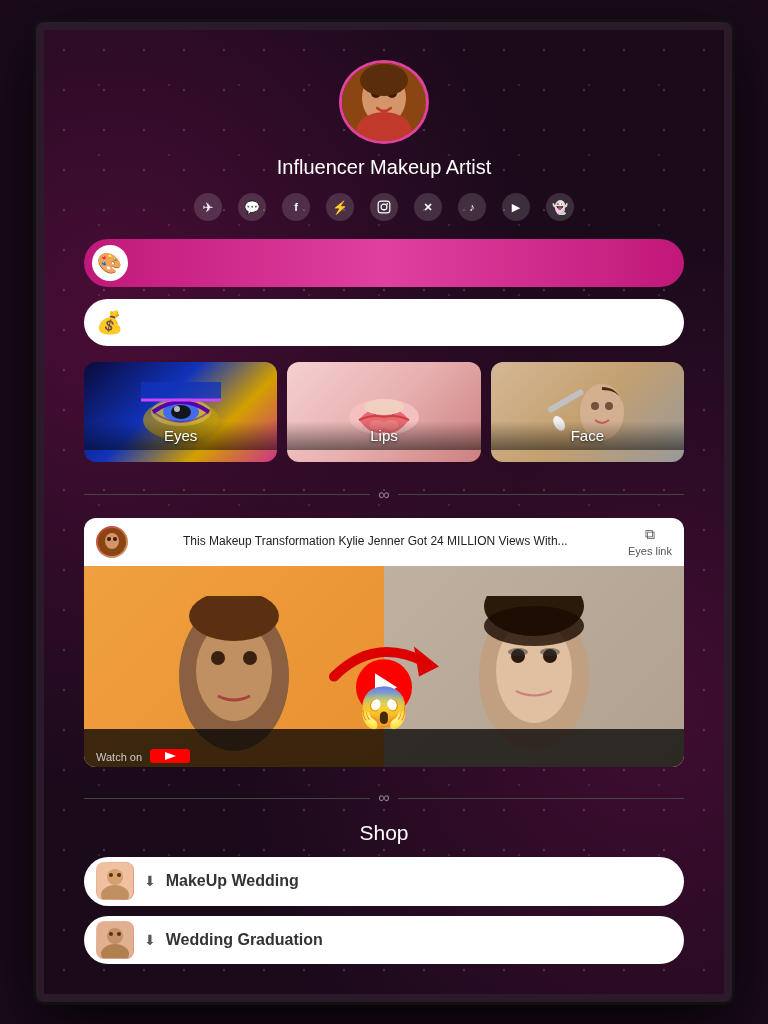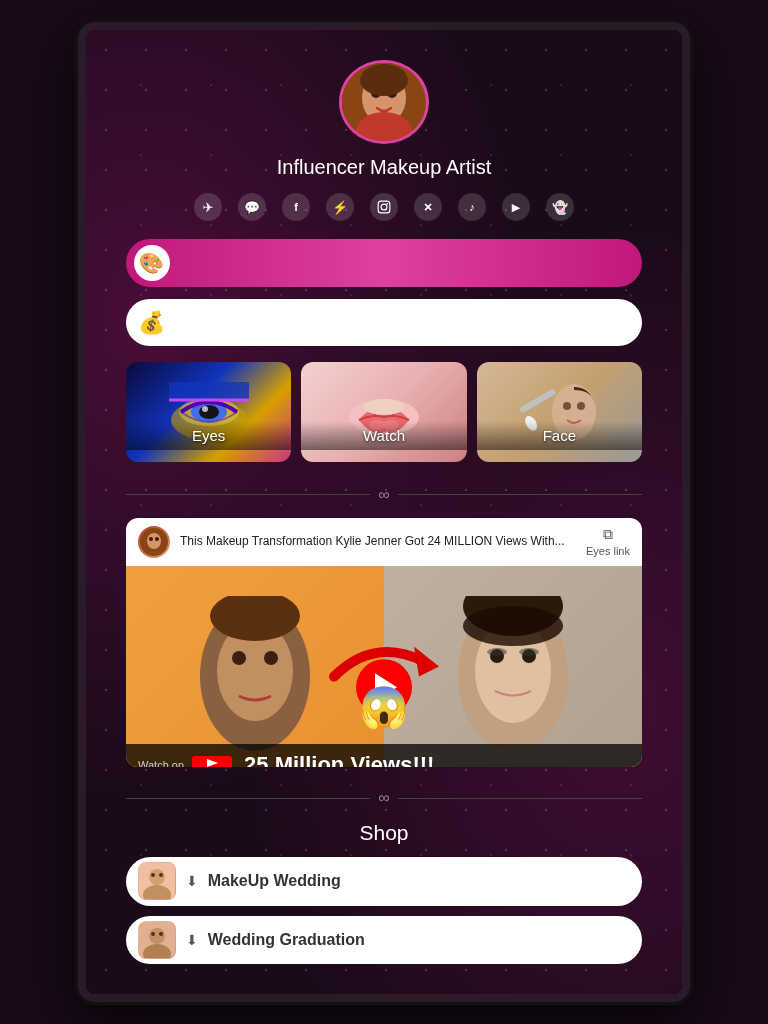--- a/index.html
+++ b/index.html
@@ -9,24 +9,24 @@
       height: 1024px;
       background: #1a0a1a;
       display: flex;
       align-items: center;
       justify-content: center;
       font-family: -apple-system, BlinkMacSystemFont, 'Segoe UI', sans-serif;
       overflow: hidden;
     }
 
     .tablet-frame {
-      width: 612px;
+      width: 696px;
       height: 980px;
       background: #000000;
-      border-radius: 17px;
+      border-radius: 8px;
       border: 8px solid #2a1a2a;
       box-shadow: 0 0 0 3px #111, 0 20px 60px rgba(0,0,0,0.8);
       overflow: hidden;
       position: relative;
     }
 
     .tablet-bg {
       position: absolute;
       inset: 0;
       background: radial-gradient(ellipse at 10% 30%, rgba(180,20,120,0.3) 0%, transparent 50%),
@@ -274,20 +274,21 @@
       justify-content: center;
       font-size: 16px;
       flex-shrink: 0;
     }
 
     .video-title-text {
       font-size: 12px;
       color: #222;
       flex: 1;
       line-height: 1.3;
+      margin-left: 45px;
     }
 
     .copy-link {
       font-size: 11px;
       color: #555;
       display: flex;
       flex-direction: column;
       align-items: center;
       gap: 2px;
     }
@@ -363,21 +364,21 @@
       font-size: 40px;
       z-index: 4;
     }
 
     .video-bottom-bar {
       position: absolute;
       bottom: 0;
       left: 0;
       right: 0;
       background: rgba(0,0,0,0.75);
-      padding: 8px 12px;
+      padding: 20px 12px;
       display: flex;
       align-items: center;
       gap: 8px;
     }
 
     .watch-on {
       font-size: 11px;
       color: #ccc;
     }
 
@@ -515,21 +516,21 @@
           <svg width="80" height="60" viewBox="0 0 80 60">
             <ellipse cx="40" cy="35" rx="35" ry="18" fill="#f5c0c0"></ellipse>
             <path d="M15 38 Q28 22 40 28 Q52 22 65 38 Q52 55 40 50 Q28 55 15 38Z" fill="#e8696e"></path>
             <path d="M15 38 Q28 32 40 35 Q52 32 65 38" fill="none" stroke="#cc4044" stroke-width="2"></path>
             <ellipse cx="33" cy="43" rx="8" ry="5" fill="#f09090" opacity="0.5"></ellipse>
             <ellipse cx="47" cy="43" rx="8" ry="5" fill="#f09090" opacity="0.5"></ellipse>
             <path d="M30 32 Q40 26 50 32" fill="none" stroke="#aa2030" stroke-width="2.5"></path>
             <ellipse cx="40" cy="25" rx="20" ry="8" fill="#f0d0c0"></ellipse>
           </svg>
         </div>
-        <div class="category-label">Watch</div>
+        <div class="category-label">Lips</div>
       </div>
 
       <div class="category-item">
         <div class="cat-face-svg">
           <svg width="80" height="60" viewBox="0 0 80 60">
             <ellipse cx="55" cy="30" rx="22" ry="28" fill="#d4b090"></ellipse>
             <circle cx="48" cy="24" r="4" fill="#5a3a2a" opacity="0.8"></circle>
             <circle cx="62" cy="24" r="4" fill="#5a3a2a" opacity="0.8"></circle>
             <path d="M48 38 Q55 44 62 38" stroke="#c06060" stroke-width="2" fill="none"></path>
             <path d="M55 5 Q70 5 75 20 Q72 8 55 8Z" fill="#4a2a10"></path>
@@ -606,21 +607,20 @@
         </div>
 
         <div class="video-bottom-bar">
           <span class="watch-on">Watch on</span>
           <span class="youtube-logo">
             <svg width="40" height="14" viewBox="0 0 40 14">
               <rect x="0" y="0" width="40" height="14" rx="3" fill="#ff0000"></rect>
               <polygon points="15,3 15,11 26,7" fill="white"></polygon>
             </svg>
           </span>
-          <span class="views-text">25 Million Views!!!</span>
         </div>
       </div>
     </div>
 
     <div class="divider">
       <div class="divider-line"></div>
       <span>∞</span>
       <div class="divider-line"></div>
     </div>
 

